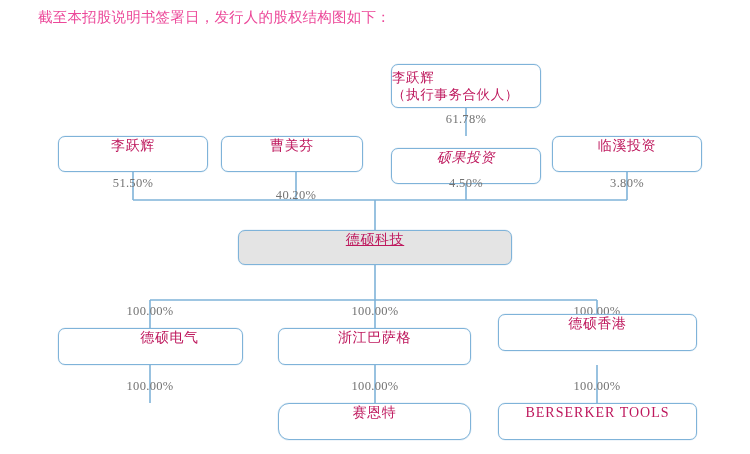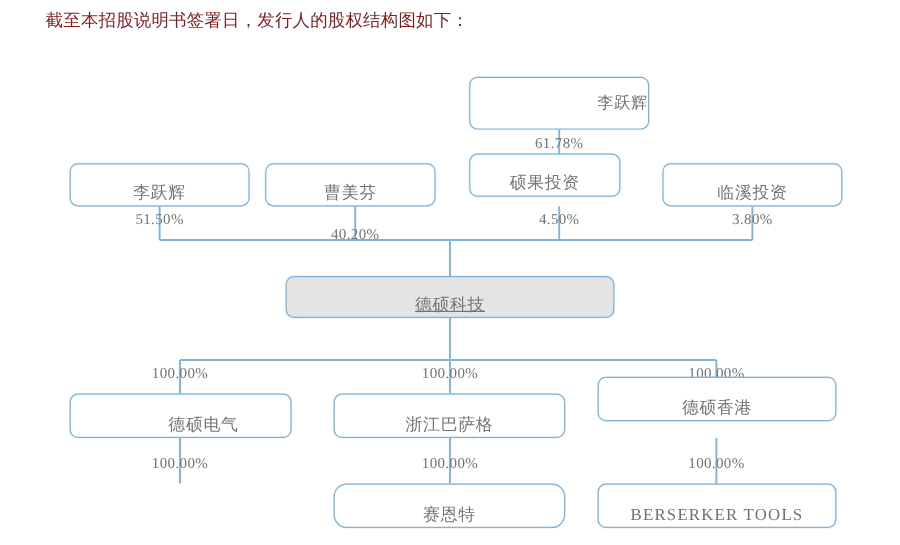--- a/index.html
+++ b/index.html
@@ -13,43 +13,43 @@
     height: 454px;
     background: #ffffff;
     overflow: hidden;
     font-family: "Liberation Serif", "DejaVu Serif", serif;
   }
   .intro {
     position: absolute;
     left: 38px;
     top: 8px;
     font-size: 14.5px;
-    color: #7f1d1d;
+    color: #ec4899;
     letter-spacing: 0.2px;
     white-space: nowrap;
   }
   svg.wires {
     position: absolute;
     left: 0;
     top: 0;
     width: 750px;
     height: 454px;
     pointer-events: none;
   }
   .node {
     position: absolute;
     box-sizing: border-box;
     border: 1.3px solid #7fb3d9;
     border-radius: 7px;
     background: #ffffff;
     display: flex;
-    align-items: flex-end;
+    align-items: flex-start;
     justify-content: center;
     text-align: center;
-    color: #737373;
+    color: #be185d;
     font-size: 14px;
     line-height: 1.28;
     letter-spacing: 0.6px;
     box-shadow: 0 0 0 0.5px rgba(127,179,217,0.25);
   }
   .node.shaded {
     background: #e4e4e4;
   }
   .node.two-line {
     flex-direction: column;
@@ -97,34 +97,35 @@
       <path d="M597,300 L597,328"></path>
 
       <path d="M150,365 L150,403"></path>
       <path d="M375,365 L375,403"></path>
       <path d="M597,365 L597,403"></path>
     </g>
   </svg>
 
   <div class="node two-line" style="left:391px; top:64px; width:150px; height:44px;">
     <span class="ln">李跃辉</span>
+    <span class="ln">（执行事务合伙人）</span>
   </div>
   <div class="pct" style="left:466px; top:112px;">61.78%</div>
 
   <div class="node" style="left:58px; top:136px; width:150px; height:36px;">
     <span>李跃辉</span>
   </div>
   <div class="pct" style="left:133px; top:176px;">51.50%</div>
 
   <div class="node" style="left:221px; top:136px; width:142px; height:36px;">
     <span>曹美芬</span>
   </div>
   <div class="pct" style="left:296px; top:188px;">40.20%</div>
 
-  <div class="node" style="left:391px; top:128px; width:126px; height:36px;">
+  <div class="node" style="left:391px; top:148px; width:150px; height:36px;font-style:italic;">
     <span>硕果投资</span>
   </div>
   <div class="pct" style="left:466px; top:176px;">4.50%</div>
 
   <div class="node" style="left:552px; top:136px; width:150px; height:36px;">
     <span>临溪投资</span>
   </div>
   <div class="pct" style="left:627px; top:176px;">3.80%</div>
 
   <div class="node shaded" style="left:238px; top:230px; width:274px; height:35px;text-decoration:underline;">

